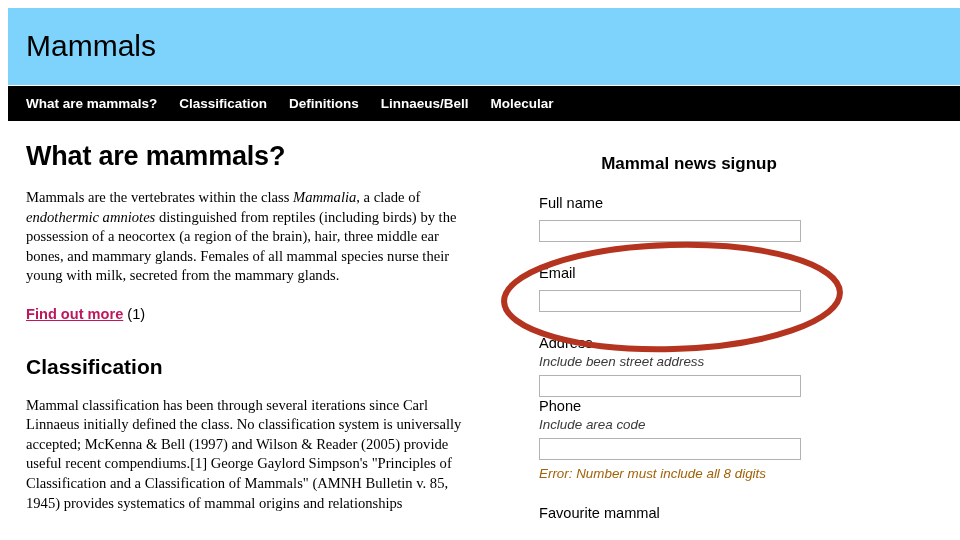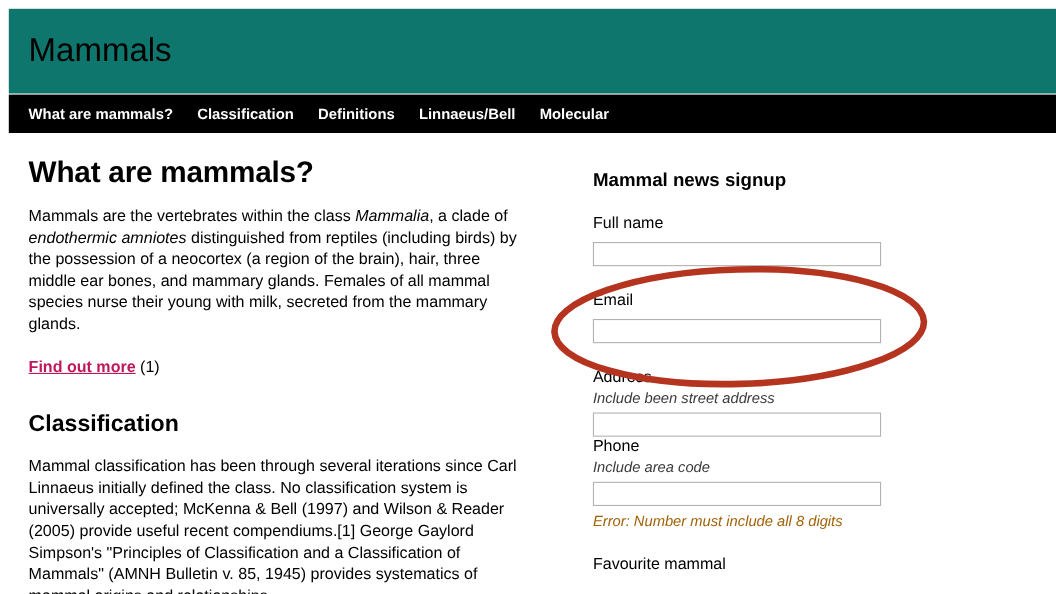--- a/index.html
+++ b/index.html
@@ -103,20 +103,21 @@
     font-size: 21px;
     font-weight: 700;
     line-height: 26px;
   }
   p.body-text {
     margin: 0;
     padding: 0;
     font-size: 14.6px;
     line-height: 19.6px;
     color: #000;
+    font-family: Liberation Serif, serif;
   }
   p.body-text em { font-style: italic; }
 
   .more-link-row {
     font-size: 14.6px;
     line-height: 19.6px;
   }
   .more-link {
     color: #1414ee;
     text-decoration: underline;
@@ -170,21 +171,21 @@
     left: 0; top: 0;
     width: 960px; height: 540px;
     pointer-events: none;
   }
 </style>
 </head>
 <body>
 
 <div id="page">
 
-  <div class="site-header" style="background: #0f766e;">
+  <div class="site-header" style="background: #7dd3fc;">
     <div class="site-title">Mammals</div>
   </div>
 
   <div class="site-nav" style="background: rgb(0, 0, 0);">
     <span class="nav-item">What are mammals?</span>
     <span class="nav-item">Classification</span>
     <span class="nav-item">Definitions</span>
     <span class="nav-item">Linnaeus/Bell</span>
     <span class="nav-item">Molecular</span>
   </div>
@@ -202,21 +203,21 @@
       </div>
 
       <h2 class="section-title" style="margin-top:29px;">Classification</h2>
 
       <p class="body-text" style="margin-top:16px;"><span>Mammal classification has been through several iterations since Carl Linnaeus initially defined the class. No classification system is universally accepted; McKenna &amp; Bell (1997) and Wilson &amp; Reader (2005) provide useful recent compendiums.[1] George Gaylord Simpson's "Principles of Classification and a Classification of Mammals" (AMNH Bulletin v. 85, 1945) provides systematics of mammal origins and relationships</span></p>
 
     </div>
 
     <div class="col-right">
 
-      <h3 class="form-title" style="margin-top:32px;">Mammal news signup</h3>
+      <h3 class="form-title" style="margin-top:32px;text-align:center;">Mammal news signup</h3>
 
       <div style="margin-top:19px;">
         <div class="field-label">Full name</div>
         <input class="text-input" type="text" style="margin-top: 7px;" placeholder="">
       </div>
 
       <div style="margin-top:22px;">
         <div class="field-label">Email</div>
         <input class="text-input" type="text" style="margin-top: 7px;" placeholder="">
       </div>

